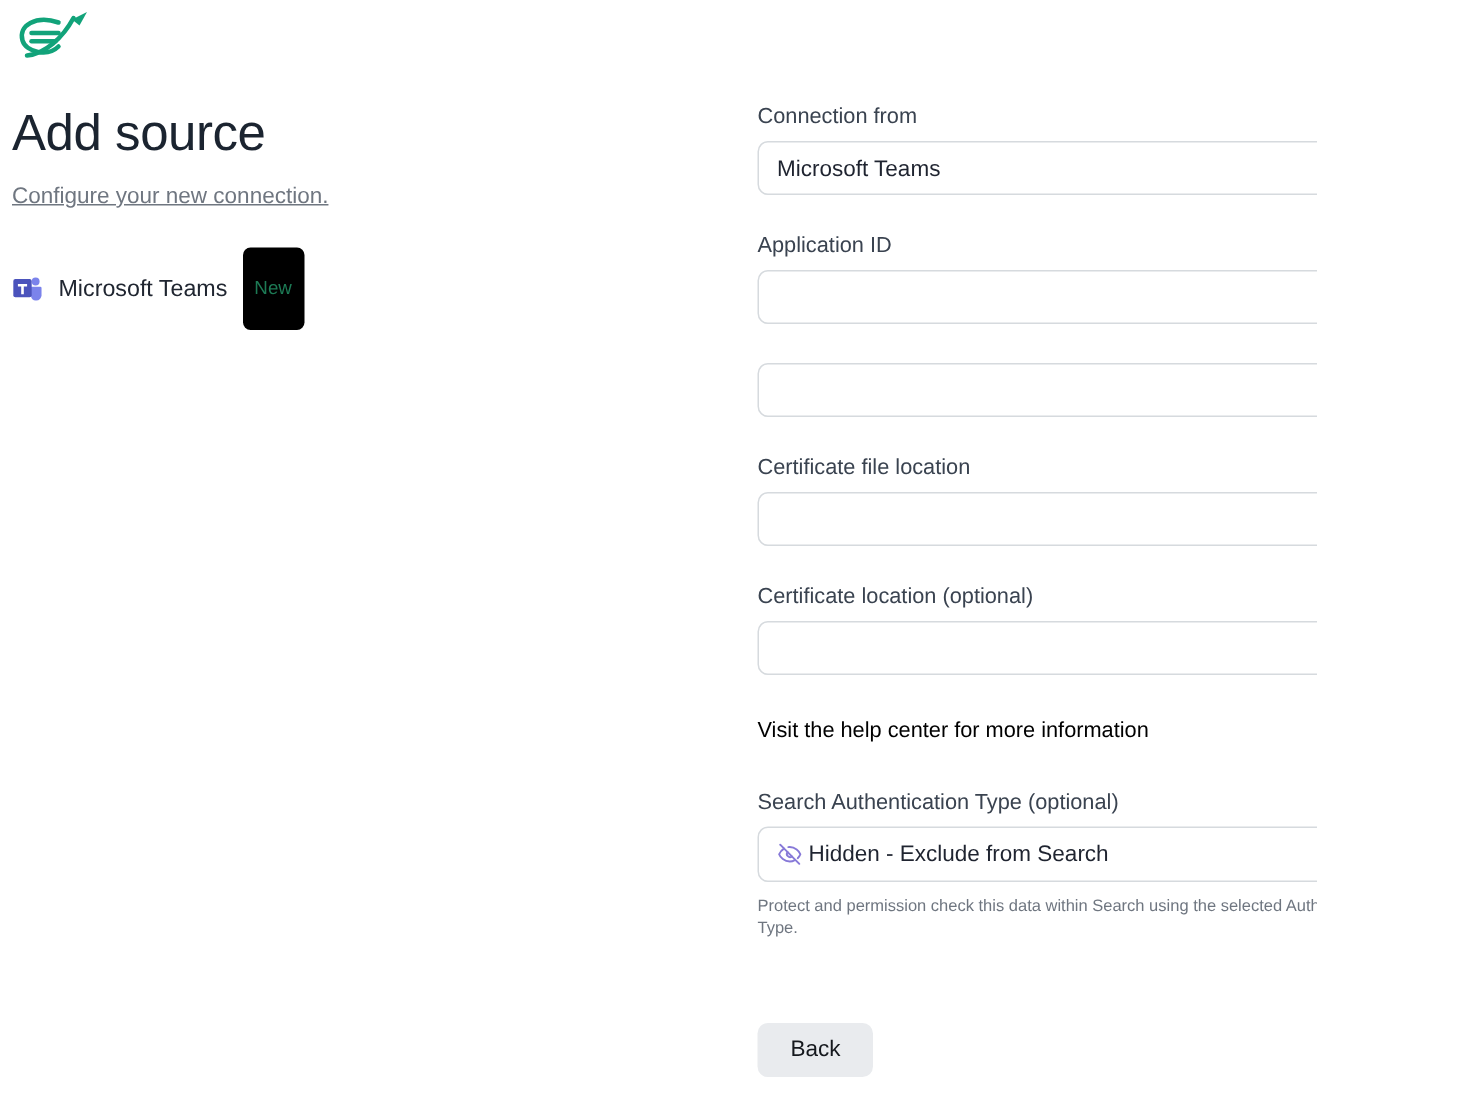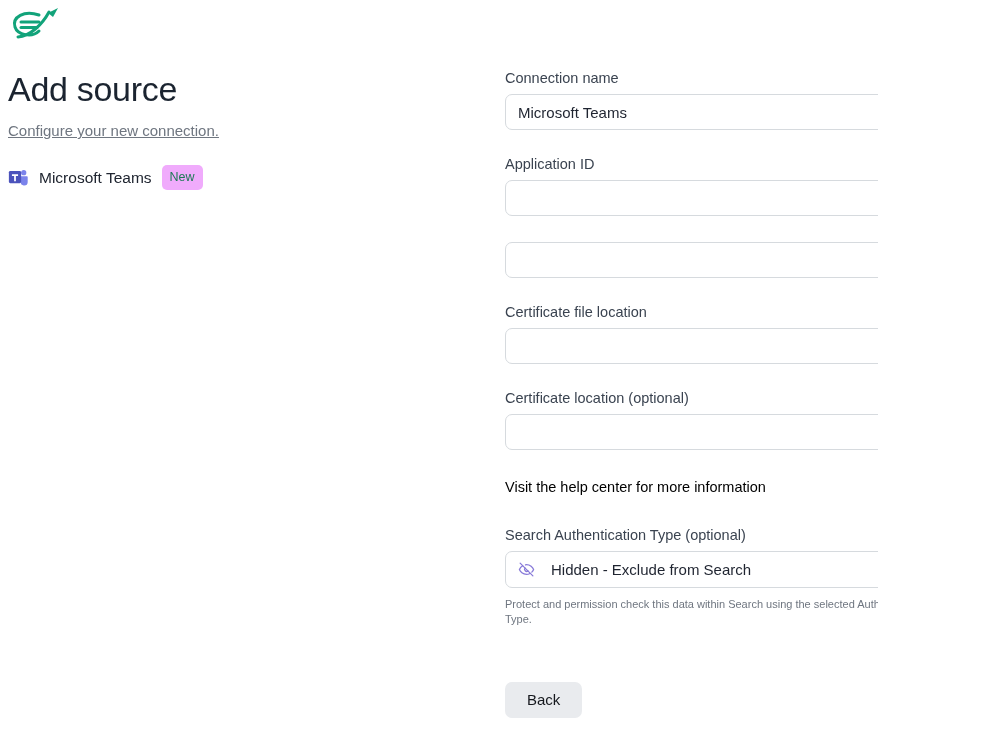--- a/index.html
+++ b/index.html
@@ -44,24 +44,24 @@
     align-items: center;
     gap: 10px;
     cursor: pointer;
     width: fit-content;
   }
   .source-name {
     font-size: 15.5px;
     color: #202631;
   }
   .badge {
-    background: #f0abfc;
+    background: #000000;
     color: #1d7a55;
     font-size: 12.5px;
-    padding: 5px 8px;
+    padding: 20px 8px;
     border-radius: 5px;
     line-height: 1.2;
   }
 
   
   .right {
     position: absolute;
     left: 505px;
     top: 70px;
     width: 470px;
@@ -90,21 +90,21 @@
     margin-top: 3px;
     font-size: 14.5px;
     color: #000000;
     text-decoration: none;
     cursor: pointer;
   }
   .auth-block { margin-top: 31px; }
   .select-box {
     display: flex;
     align-items: center;
-    gap: 16px;
+    gap: 4px;
     height: 37px;
     border: 1px solid #d6dade;
     border-radius: 7px;
     padding: 0 12px;
     font-size: 15px;
     color: #1f2430;
     cursor: pointer;
     background: #fff;
   }
   .select-box .chev { margin-left: auto; display: flex; }
@@ -158,21 +158,21 @@
         <path d="M4.5 8.3 h7 v1.9 h-2.5 v6 h-2 v-6 h-2.5 Z" fill="#ffffff"></path>
       </svg>
       <span class="source-name">Microsoft Teams</span>
       <span class="badge">New</span>
     </div>
   </div>
 
   <div class="right">
 
     <div class="field">
-      <label class="field-label">Connection name</label>
+      <label class="field-label">Connection from</label>
       <input class="text-input" type="text" value="Microsoft Teams" style="">
     </div>
 
     <div class="field">
       <label class="field-label">Application ID</label>
       <input class="text-input" type="text" value="" style="">
     </div>
 
     <div class="field">
       <input class="text-input" type="text" value="" style="">

